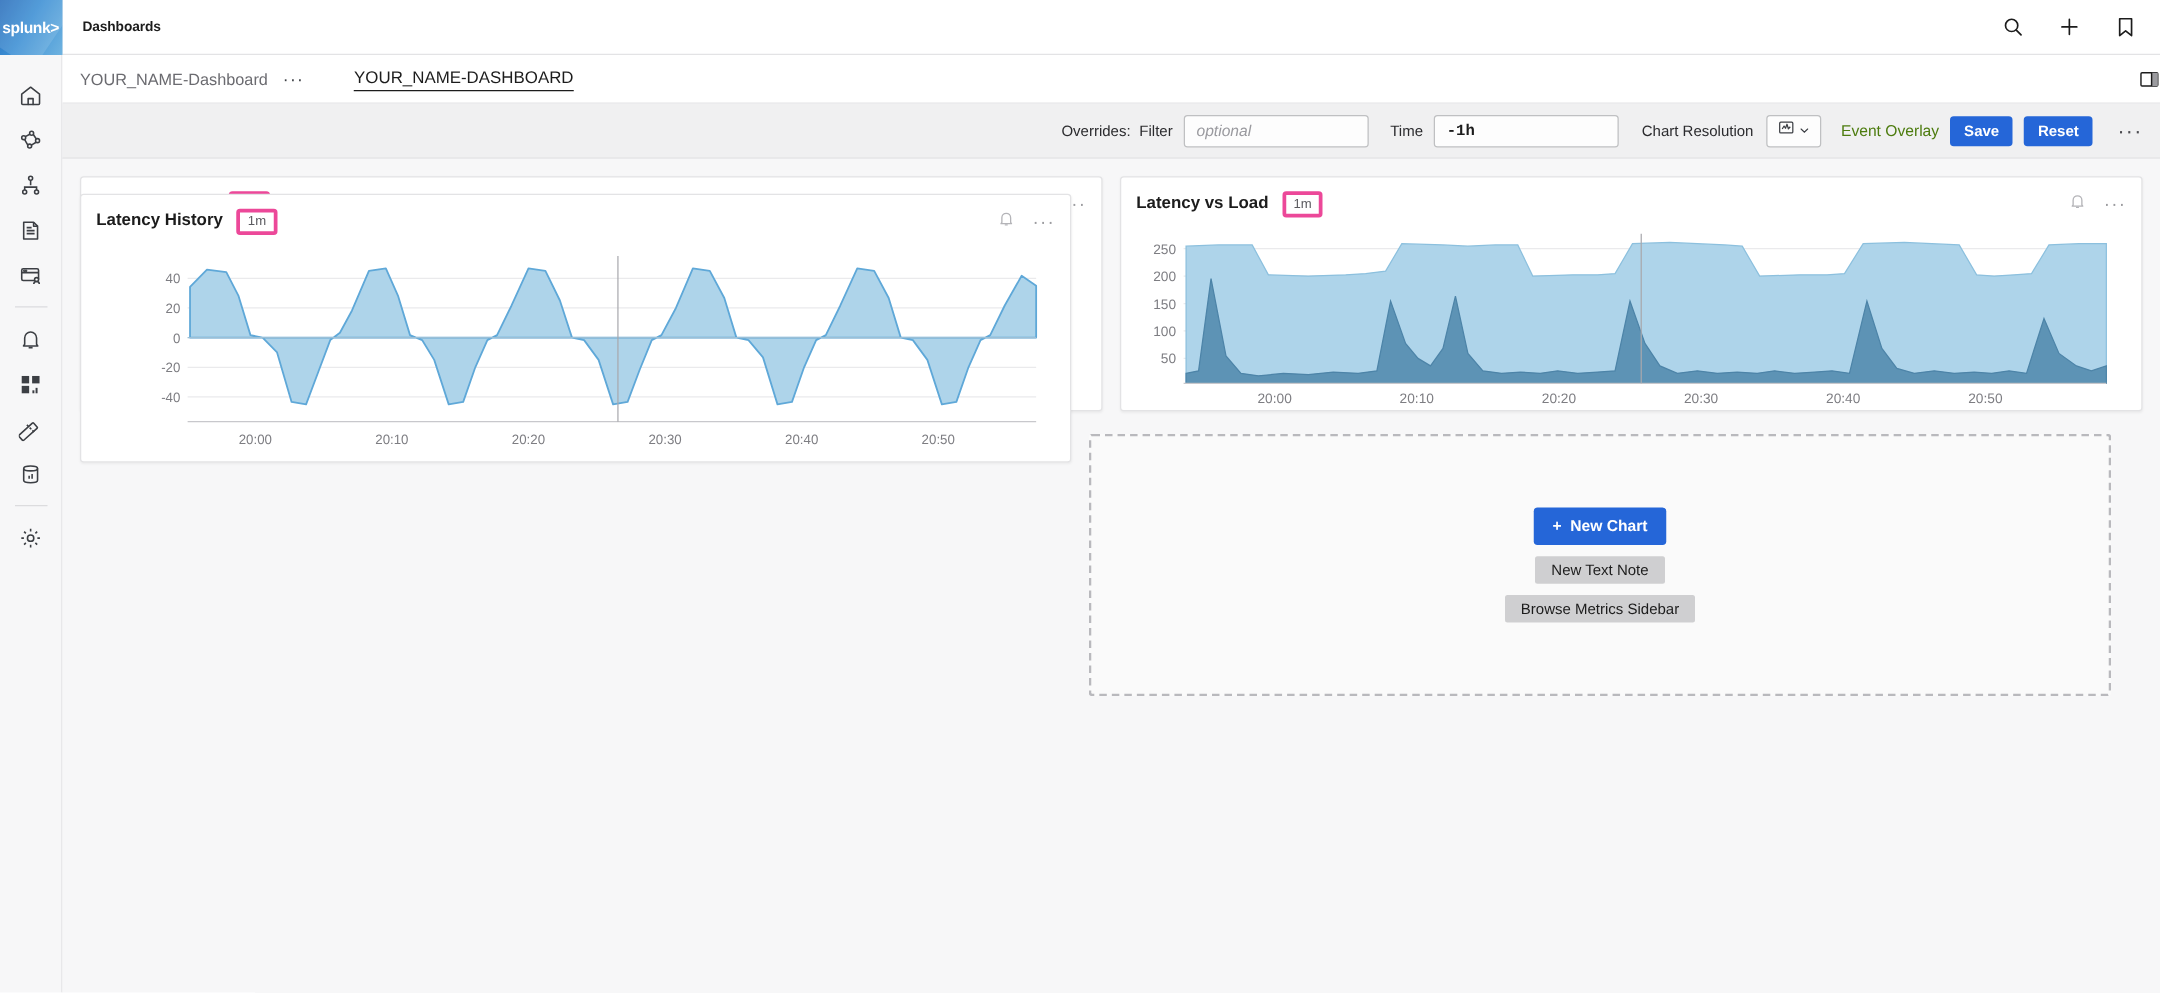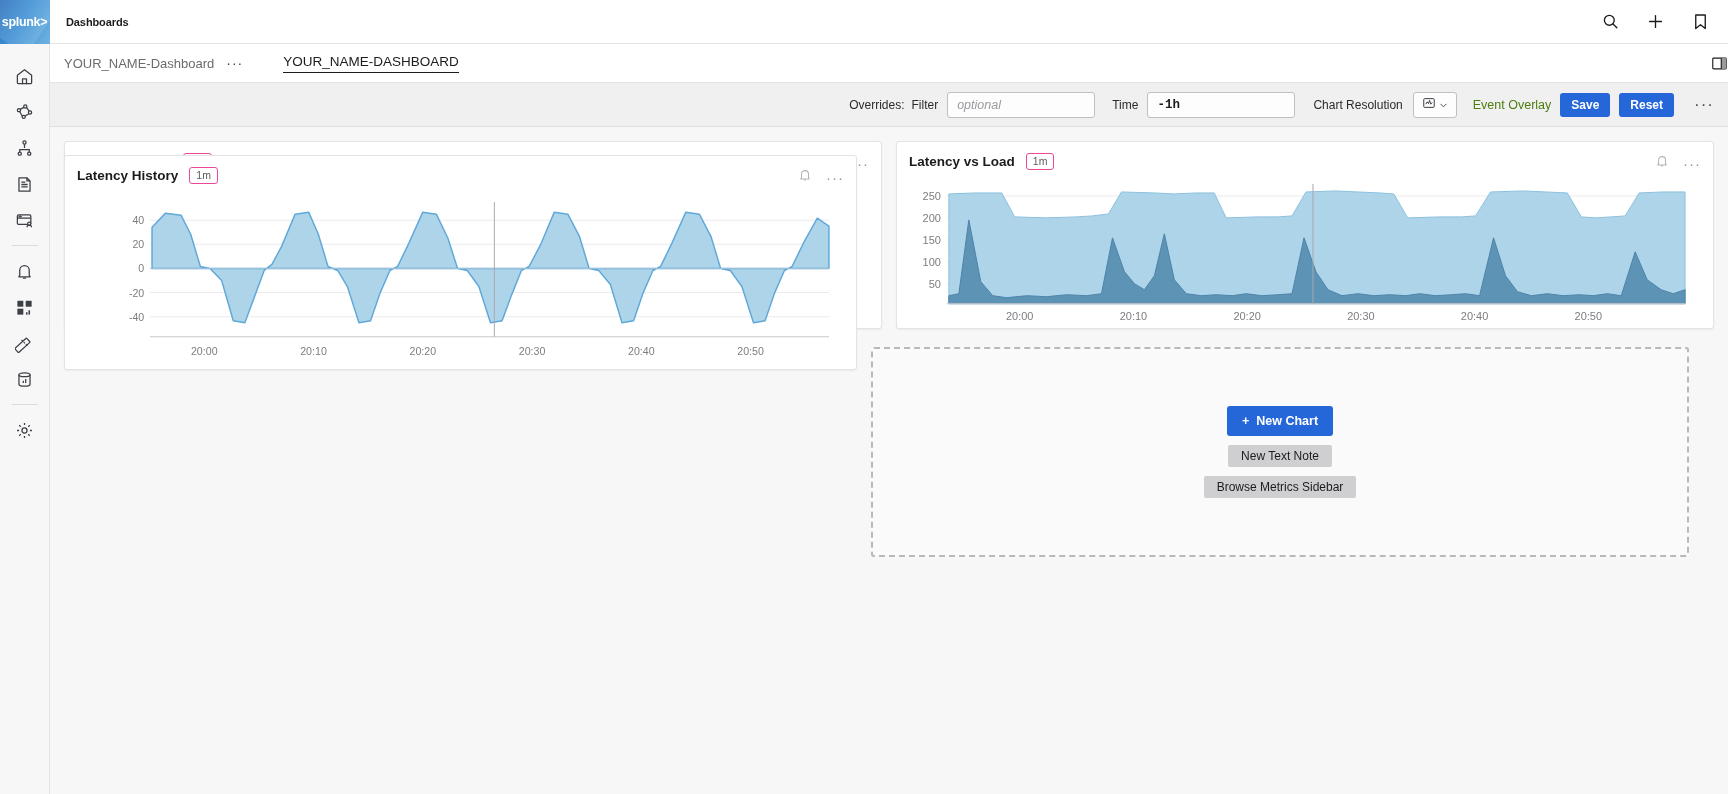--- a/index.html
+++ b/index.html
@@ -104,21 +104,21 @@
     overflow:hidden;
   }
   .card {
     background:#fff; border:1px solid #e3e3e5; border-radius:3px;
     box-shadow: 0 1px 2px rgba(0,0,0,.05);
     display:flex; flex-direction:column; position:relative;
   }
   .card-hd { display:flex; align-items:flex-start; padding: 12px 12px 0 12px; justify-content: flex-end; }
   .card-title { font-size: 13.5px; font-weight:700; color:#1c1c1c; }
   .badge {
-    font-size: 10.5px; color:#5a5a5f; border:1px solid #ec4899;
+    font-size: 10.5px; color:#5a5a5f; border:3px solid #ec4899;
     border-radius:3px; padding: 1px 6px 2px; margin-left: 11px;
     position: relative; top: -1px;
   }
   .card-sub { font-size: 11.5px; color:#a3a3a8; padding: 4px 12px 0 12px; }
   .card-acts { margin-left:auto; display:flex; align-items:center; gap: 14px; color:#b4b4b8; }
   .card-acts .dots { font-size:15px; line-height:1; letter-spacing:1px; cursor:pointer; color:#9b9b9f; }
   .card-body { flex:1; position:relative; }
 
   svg.plot { display:block; width:100%; height:100%; }
   .ax-txt { font-size: 11px; fill:#7d7d82; font-family:"Liberation Sans", sans-serif; }

